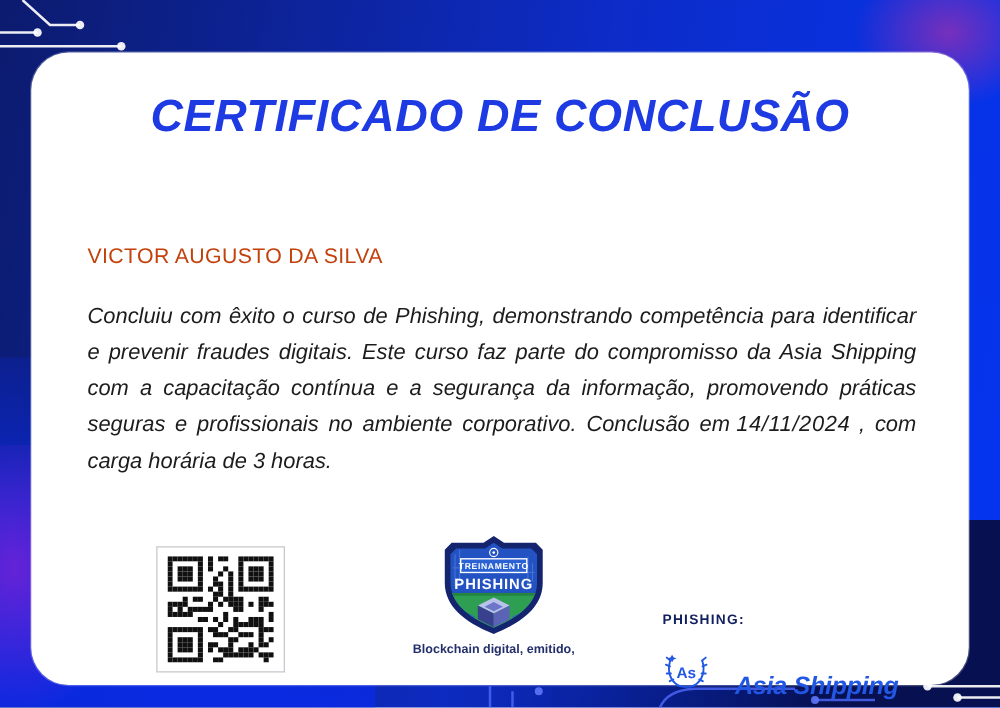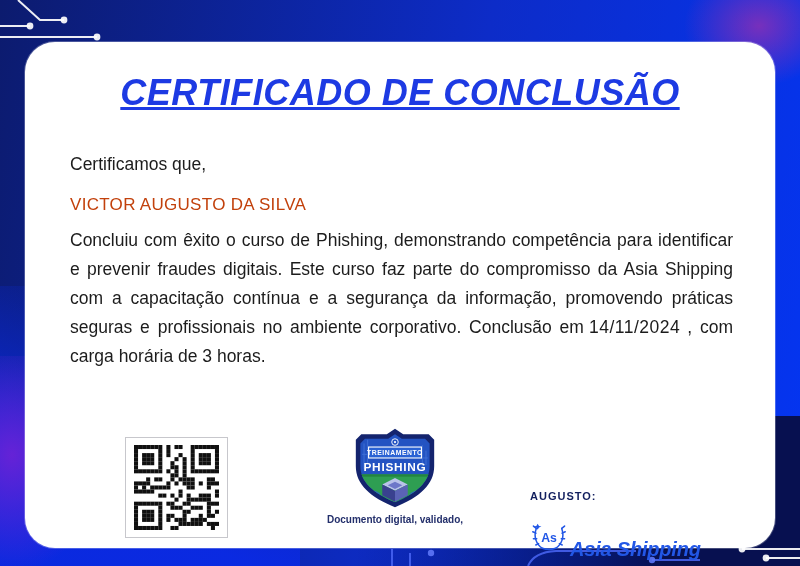--- a/index.html
+++ b/index.html
@@ -16,41 +16,41 @@
   .bg-br{position:absolute;right:0;bottom:0;width:460px;height:150px;pointer-events:none;
     background:linear-gradient(100deg,rgba(7,16,80,0) 8%,#071050 72%);}
   .bg-pink{position:absolute;right:-34px;top:-34px;width:150px;height:120px;pointer-events:none;
     background:radial-gradient(closest-side,rgba(255,45,140,.45),rgba(255,45,140,0));}
   .circuit{position:absolute;left:0;top:0;pointer-events:none;}
 
   
   .card{position:absolute;left:25px;top:42px;width:750px;height:506px;background:#ffffff;
     border-radius:30px;box-shadow:0 0 0 1px rgba(255,255,255,.25);}
   .title{position:absolute;left:0;top:30px;width:100%;text-align:center;
-    font-size:36px;font-weight:bold;font-style:italic;color:#1d3ae3;letter-spacing:.5px;text-decoration:underline;}
+    font-size:36px;font-weight:bold;font-style:italic;color:#1d3ae3;letter-spacing:.5px;}
   .salutation{position:absolute;left:45px;top:112px;font-size:17.5px;color:#1c1c1c;}
   .recipient{position:absolute;left:45px;top:153px;font-size:17px;color:#c2410c;letter-spacing:.3px;}
-  .body-par{position:absolute;left:45px;top:184px;width:663px;font-size:17.5px;color:#1c1c1c;
-    line-height:29px;text-align:justify;}
+  .body-par{position:absolute;left:45px;top:196px;width:663px;font-size:17.5px;color:#1c1c1c;
+    line-height:29px;text-align:justify;font-style:italic;}
   .date-field{margin:0 7px 0 5px;letter-spacing:.5px;white-space:nowrap;}
 
   
   .qr-box{position:absolute;left:125px;top:437px;width:101px;height:99px;background:#fff;
     border:1px solid #c7c7cc;display:flex;align-items:center;justify-content:center;}
   .qr-box svg{width:85px;height:85px;}
 
   
   .badge-wrap{position:absolute;left:303px;top:427px;width:184px;text-align:center;}
   .badge-wrap svg.shield{width:94px;height:82px;display:block;margin:0 auto;}
   .badge-caption{margin-top:5px;font-size:10px;font-weight:bold;color:#232f6b;line-height:12px;}
 
   
   .issuer{position:absolute;left:530px;top:490px;}
   .issuer-label{font-size:11px;font-weight:bold;color:#121f5e;letter-spacing:1px;}
-  .issuer-logo{margin-top:9px;display:flex;align-items:center;gap:2px;}
+  .issuer-logo{margin-top:9px;display:flex;align-items:center;gap:20px;}
   .issuer-logo svg{width:38px;height:34px;display:block;}
   .issuer-name{font-size:20px;font-weight:bold;font-style:italic;color:#2257e6;letter-spacing:-.2px;margin-top:27px;}
 </style>
 </head>
 <body>
 
 <div class="bg-bl"></div>
 <div class="bg-purple"></div>
 <div class="bg-br"></div>
 <div class="bg-pink"></div>
@@ -78,21 +78,20 @@
   </g>
   <g fill="#5d77f7" opacity="0.9">
     <circle cx="431" cy="553" r="3.2"></circle>
     <circle cx="652" cy="560" r="3.2"></circle>
     <circle cx="836" cy="553" r="3.2"></circle>
   </g>
 </svg>
 
 <div class="card">
   <div class="title">CERTIFICADO DE CONCLUSÃO</div>
-  <div class="salutation">Certificamos que,</div>
   <div class="recipient">VICTOR AUGUSTO DA SILVA</div>
   <div class="body-par"><span>Concluiu com êxito o curso de Phishing, demonstrando competência para identificar e prevenir fraudes digitais. Este curso faz parte do compromisso da Asia Shipping com a capacitação contínua e a segurança da informação, promovendo práticas seguras e profissionais no ambiente corporativo. Conclusão em</span><span class="date-field">14/11/2024</span><span>, com carga horária de 3 horas.</span>
   </div>
 
   <div class="qr-box" style="left:100px;top:395px;">
     <svg id="qr-svg" viewBox="0 0 84 84">
         <g fill="#101010">
           <rect x="0" y="0" width="4" height="4"></rect>
           <rect x="4" y="0" width="4" height="4"></rect>
           <rect x="8" y="0" width="4" height="4"></rect>
@@ -344,26 +343,26 @@
       </g>
       <g>
         <circle cx="50" cy="16.5" r="3.6" fill="none" stroke="#ffffff" stroke-width="1"></circle>
         <circle cx="50" cy="16.5" r="1.2" fill="#ffffff"></circle>
       </g>
       <rect x="21" y="22" width="58" height="12" fill="#2a62d4" stroke="#ffffff" stroke-width="1.2"></rect>
       <text x="50" y="31" text-anchor="middle" font-size="7.5" font-weight="bold" fill="#ffffff" letter-spacing="0.6" font-family="Liberation Sans, sans-serif">TREINAMENTO</text>
       <text x="50" y="48.5" text-anchor="middle" font-size="13" font-weight="bold" fill="#ffffff" letter-spacing="0.8" font-family="Liberation Sans, sans-serif">PHISHING</text>
     </svg>
     <div class="badge-caption">
-      <div>Documento digital, validado,</div>
+      <div>Blockchain digital, emitido,</div>
     </div>
   </div>
 
   <div class="issuer" style="left:505px;top:448px;">
-    <div class="issuer-label">AUGUSTO:</div>
+    <div class="issuer-label">PHISHING:</div>
     <div class="issuer-logo">
       <svg viewBox="0 0 40 36">
         <g stroke="#2257e6" stroke-width="1.6" fill="none" stroke-linecap="round">
           <path d="M13 31 C6.5 27 3.5 19 6.5 10"></path>
           <path d="M27 31 C33.5 27 36.5 19 33.5 10"></path>
           <path d="M13 31 Q20 33.5 27 31"></path>
           <path d="M6.5 10 L3.5 7.5 M6.2 15 L2.8 13.5 M7 21 L3.5 21 M9 26 L6 27.5"></path>
           <path d="M33.5 10 L36.5 7.5 M33.8 15 L37.2 13.5 M33 21 L36.5 21 M31 26 L34 27.5"></path>
         </g>
         <path d="M8 5 l1.4 2.4 L12 8 l-2.6 1 L8 11.5 l-1.4-2.5 L4 8 l2.6-.6 Z" fill="#2257e6"></path>

